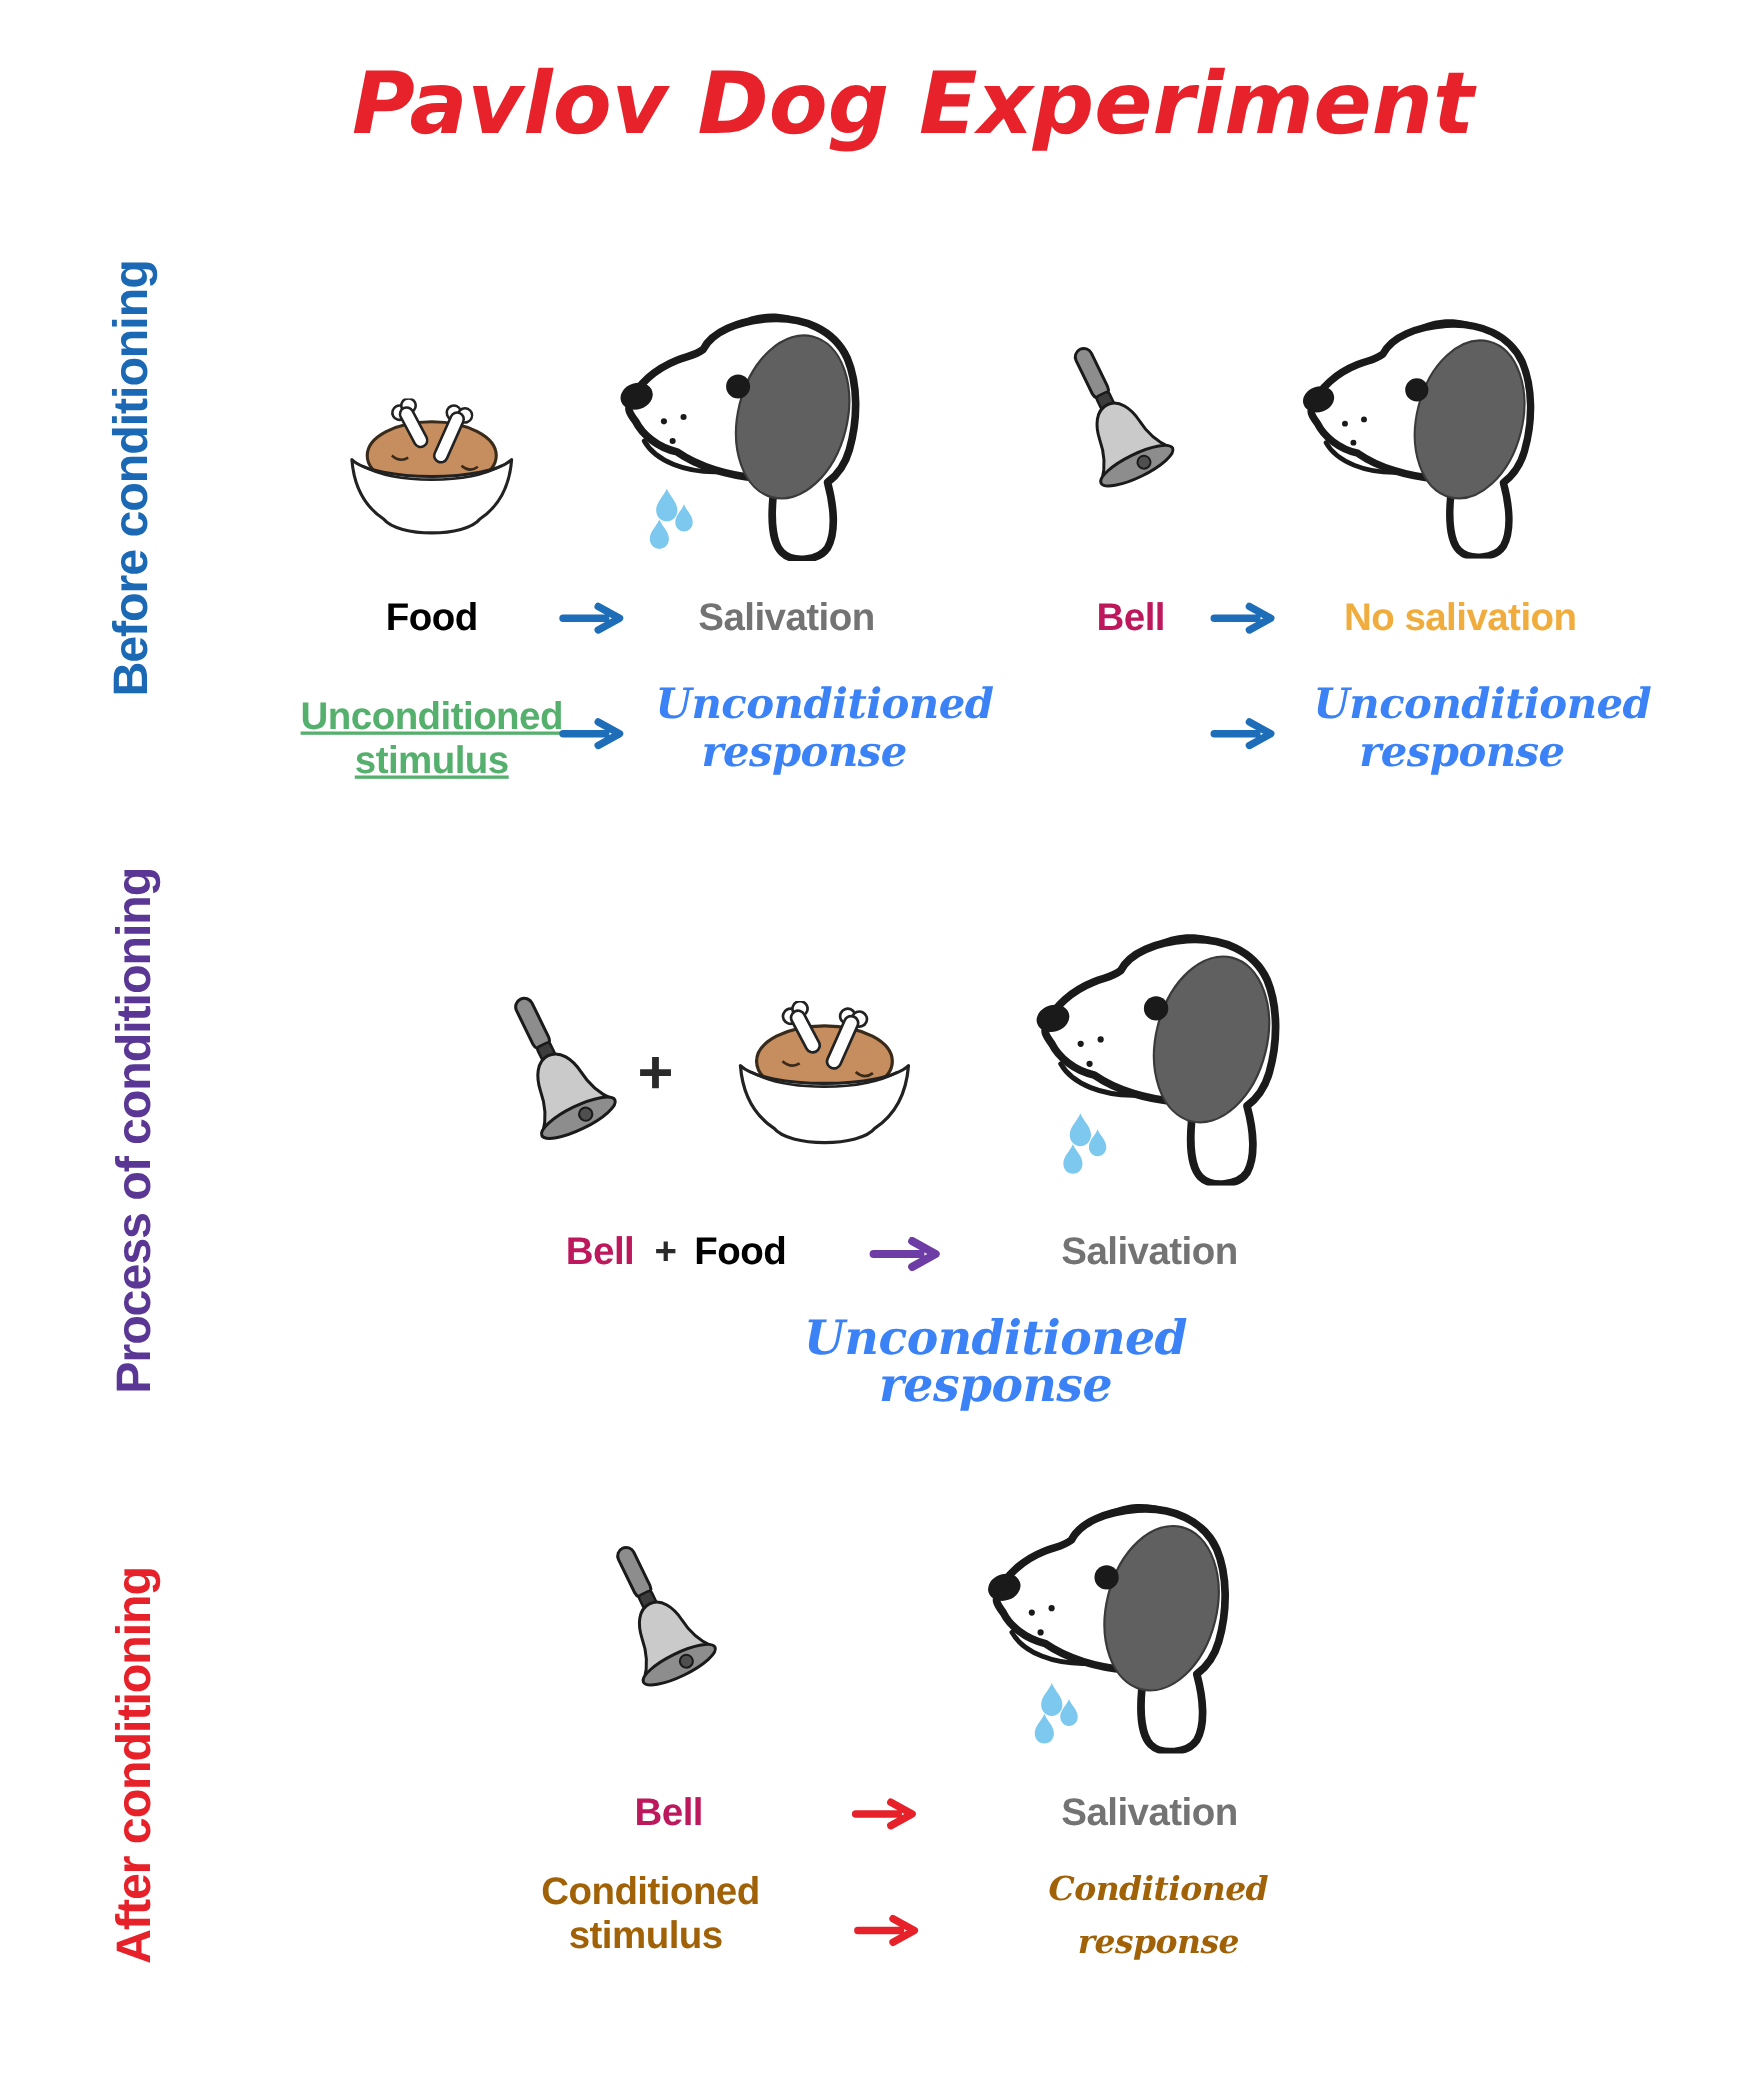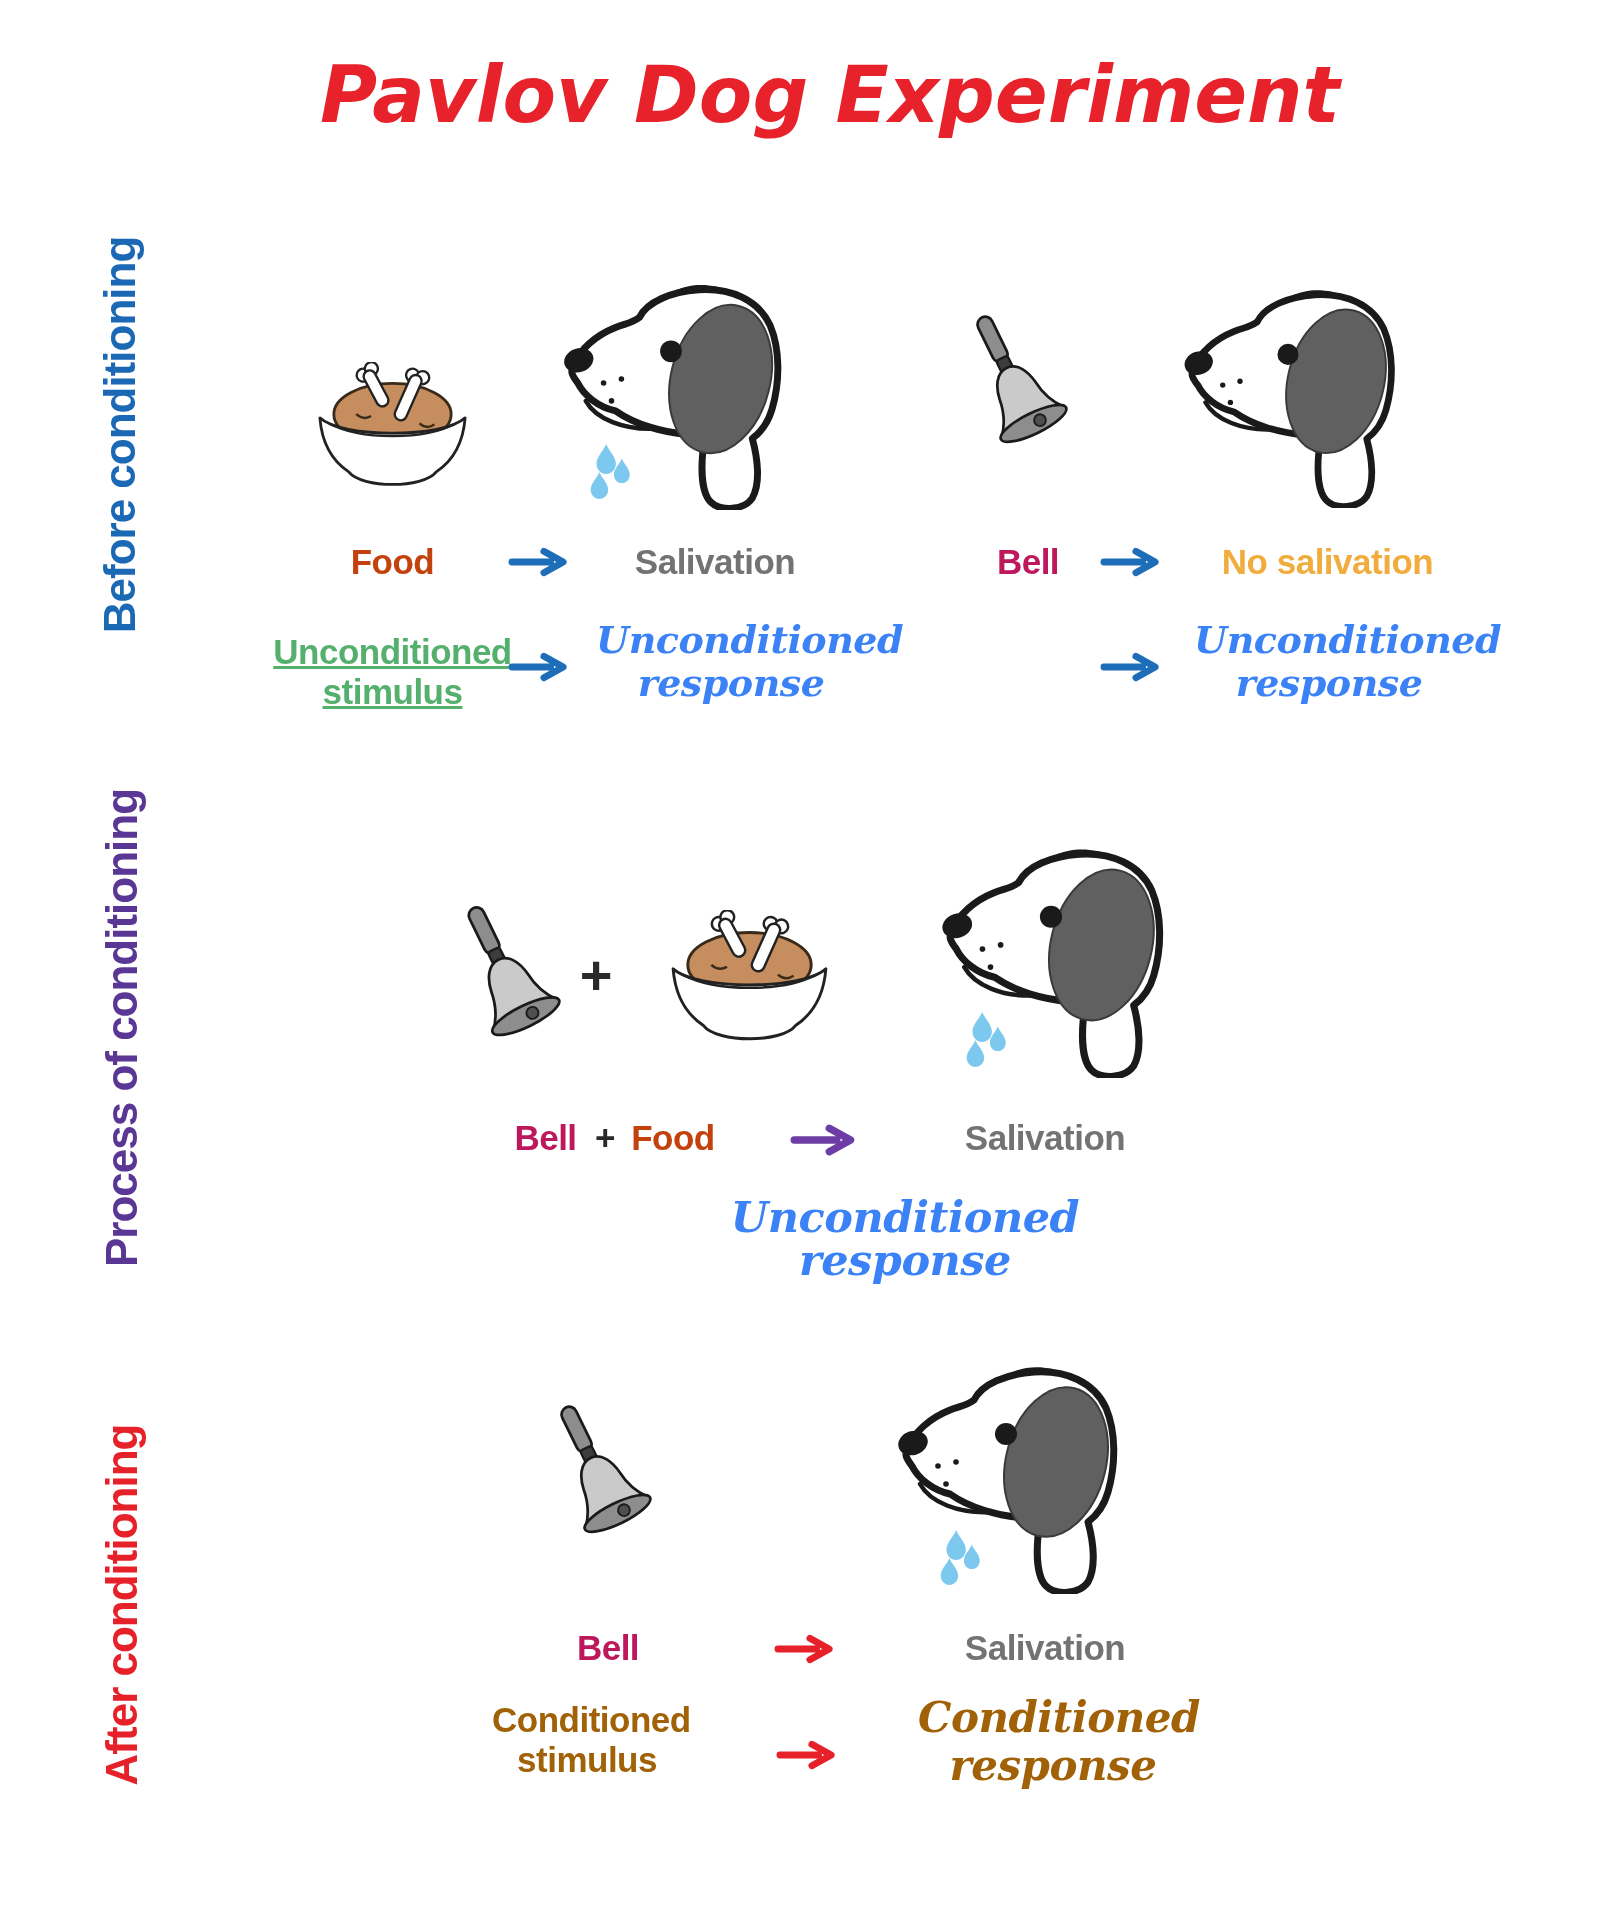--- a/index.html
+++ b/index.html
@@ -10,21 +10,21 @@
          font-family:"DejaVu Sans",sans-serif;font-weight:800;font-style:italic;
          font-size:78px;letter-spacing:0px;color:#e8222a;}
   .vlabel{height:60px;text-align:center;font-weight:700;font-size:44px;line-height:60px;
           transform:rotate(-90deg);white-space:nowrap;letter-spacing:-1px;}
   .v-before{color:#1b69b4;}
   .v-process{color:#5a3795;}
   .v-after{color:#e62129;}
   .lbl{text-align:center;font-weight:700;font-size:35px;line-height:40px;letter-spacing:-0.5px;}
   .serif{font-family:"DejaVu Serif",serif;font-weight:700;font-style:italic;
          font-size:38px;line-height:43px;letter-spacing:-0.5px;}
-  .c-foodgreen{color:#c2410c;}
+  .c-foodgreen{color:#000000;}
   .c-stimgreen{color:#55b06e;}
   .c-respgreen{color:#3b82f6;}
   .c-saliva{color:#737373;}
   .c-orange{color:#f0ad3d;margin-left:17px;}
   .c-gray{color:#be185d;}
   .c-red{color:#a16207;}
   .c-dark{color:#2a2a2a;}
   .arrow-blue{color:#1d6db8;}
   .arrow-purple{color:#6d3da5;}
   .arrow-red{color:#e62129;}
@@ -201,15 +201,15 @@
   <div class="abs lbl c-gray" style="left:558px;top:1628px;width:100px;">Bell</div>
   <svg class="abs icon arrow-red" style="left:774px;top:1634px" width="62" height="30">
       <use href="#sym-arrow"></use>
     </svg>
   <div class="abs lbl c-saliva" style="left:956px;top:1628px;width:178px;">Salivation</div>
 
   <div class="abs lbl c-red" style="left:492px;top:1700px;width:190px;">Conditioned stimulus</div>
   <svg class="abs icon arrow-red" style="left:776px;top:1740px" width="62" height="30">
       <use href="#sym-arrow"></use>
     </svg>
-  <div class="abs serif c-red" style="left:918px;top:1694px;width:270px;text-align:center;font-size:42px;line-height:48px;">Conditioned response</div>
+  <div class="abs serif c-red" style="left:918px;top:1694px;width:270px;text-align:center;font-size:30px;line-height:48px;">Conditioned response</div>
 
 </div>
 
 </body></html>

